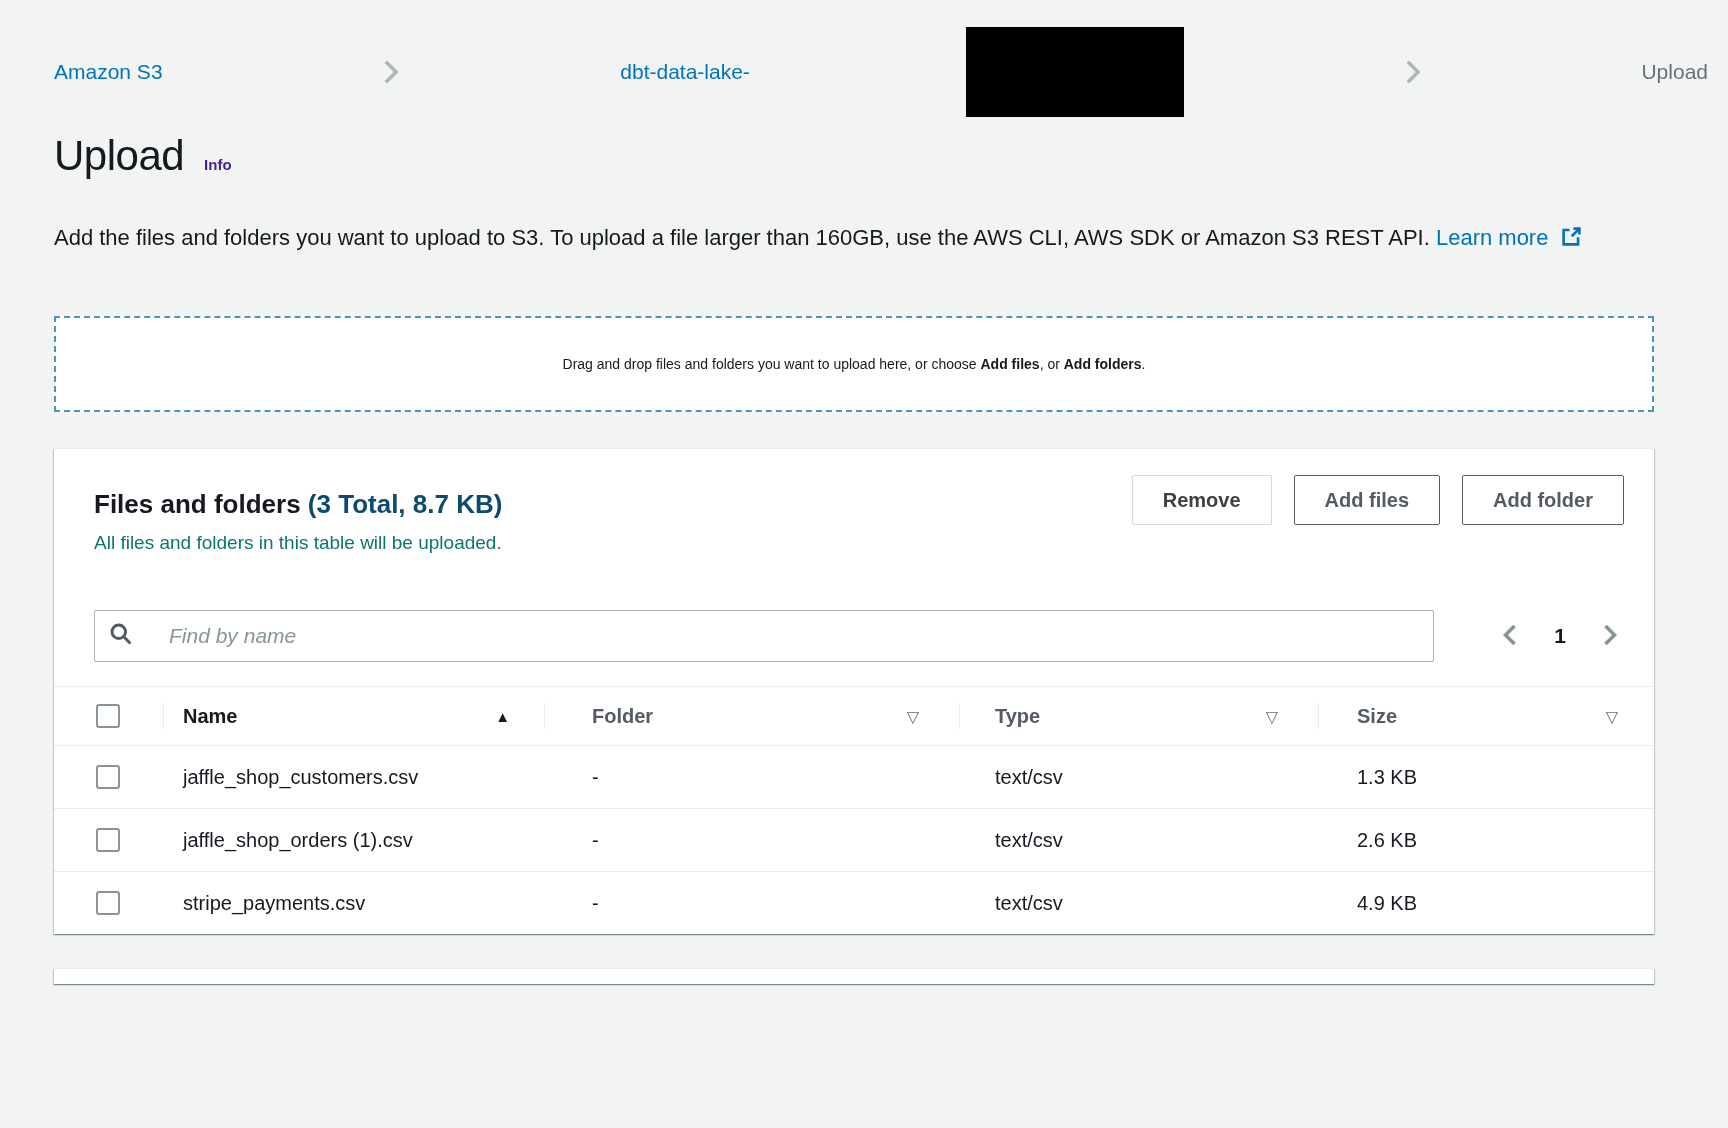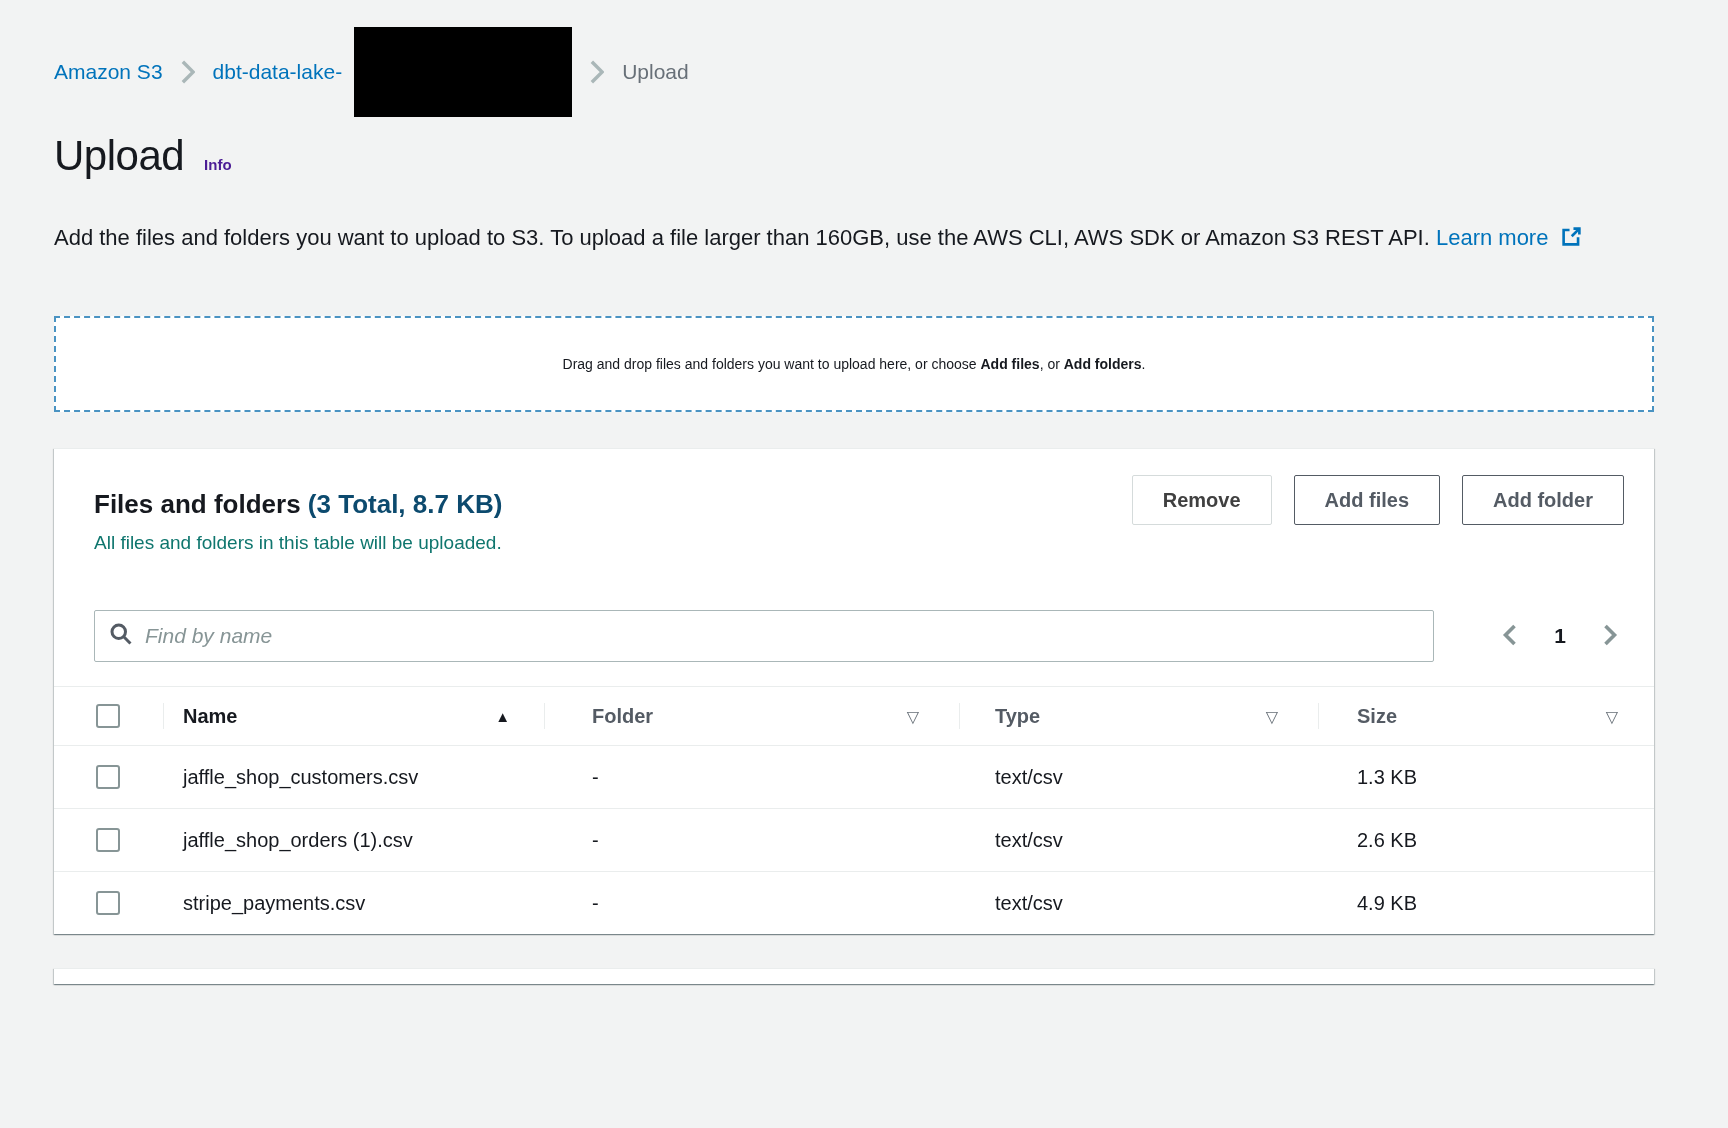--- a/index.html
+++ b/index.html
@@ -5,21 +5,21 @@
   * { margin:0; padding:0; box-sizing:border-box; }
   html,body { width:1728px; height:1128px; overflow:hidden; }
   body {
     background:#f2f3f3;
     font-family:"Liberation Sans","DejaVu Sans",sans-serif;
     color:#16191f;
   }
   .content { padding-left:54px; width:1708px; }
 
   
-  .crumbs { padding-top:68px; height:76px; display:flex; align-items:center; gap:18px; font-size:21px; overflow:visible; }
+  .crumbs { padding-top:68px; height:76px; display:flex; align-items:center; gap:18px; font-size:21px; overflow:visible;justify-content:space-between; }
   .crumb-link { color:#0073bb; text-decoration:none; cursor:pointer; }
   .crumb-current { color:#687078; }
   .crumb-sep { display:flex; align-items:center; }
   .redacted-box { width:218px; height:90px; background:#000; flex:0 0 auto; margin:-30px 0 -30px -6px; }
 
   
   .title-row { margin-top:56px; display:flex; align-items:baseline; gap:20px; }
   .page-title { font-size:42px; font-weight:400; color:#16191f; letter-spacing:-0.5px; }
   .info-link { color:#4c1d95; font-size:15px; font-weight:700; text-decoration:none; cursor:pointer; }
 
@@ -53,21 +53,21 @@
   }
   .btn.disabled { border-color:#d5dbdb; color:#404040; cursor:default; }
 
   
   .tools-row { margin-top:56px; padding:0 30px 0 40px; display:flex; align-items:center; }
   .search-box {
     width:1340px; height:52px; background:#fff; border:1px solid #aab7b8; border-radius:2px;
     display:flex; align-items:center; padding:0 14px; gap:12px;
   }
   .search-box input {
-    border:none; outline:none; flex:1; font-family:inherit; font-size:21px; color:#6d28d9; background:transparent;
+    border:none; outline:none; flex:1; font-family:inherit; font-size:21px; color:#6d28d9; background:transparent;margin-left:24px;
   }
   .search-box input::placeholder { color:#879596; font-style:italic; }
   .pager { margin-left:auto; display:flex; align-items:center; gap:30px; }
   .pager-btn { background:none; border:none; cursor:pointer; display:flex; align-items:center; padding:4px; }
   .pager-page { font-size:21px; font-weight:700; color:#16191f; cursor:pointer; }
 
   
   .table { margin-top:24px; }
   .trow { display:flex; align-items:center; }
   .thead { border-top:1px solid #eaeded; border-bottom:1px solid #eaeded; height:60px; font-size:20px; font-weight:700; color:#545b64; }

